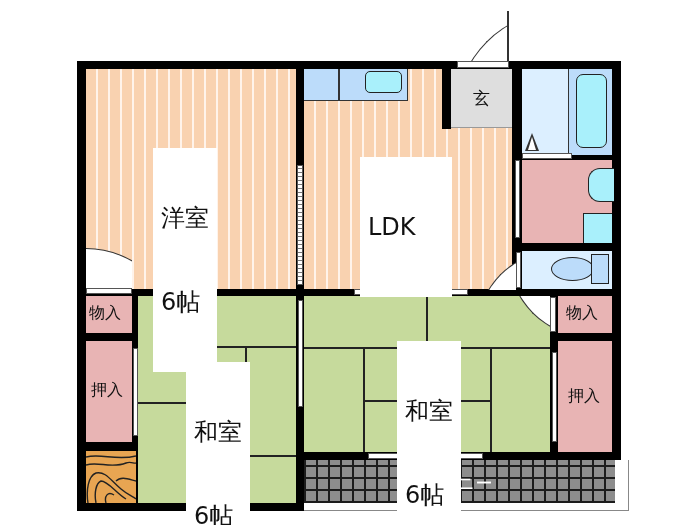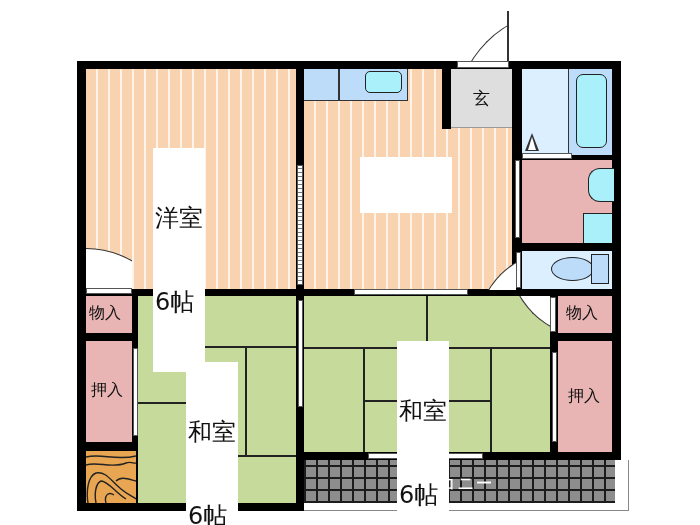--- a/index.html
+++ b/index.html
@@ -7,21 +7,21 @@
   .abs{position:absolute;box-sizing:border-box;}
   .wall{background:#000;}
   .wood{background-color:#f9d2b0;background-image:repeating-linear-gradient(90deg, transparent 0px, transparent 10px, #fff3ea 10px, #fff3ea 12px);}
   .tatami{background:#c6da9c;}
   .pink{background:#e8b4b4;}
   .lblue{background:#dcefff;}
   .mblue{background:#bcdcfa;}
   .cyan{background:#a9f0fb;}
   .grey{background:#dedede;}
   .tline{background:#222;}
-  .label{background:#fff;color:#111;font-size:24px;line-height:28px;padding:0 2px;white-space:pre;}
+  .label{background:#fff;color:#111;font-size:24px;line-height:28px;padding:0 8px;white-space:pre;}
   .small{font-size:17px;color:#111;}
   .balcony{background-color:#8d8d8d;background-image:
       repeating-linear-gradient(90deg, #1c1c1c 0px, #1c1c1c 2px, transparent 2px, transparent 12px),
       repeating-linear-gradient(0deg, #1c1c1c 0px, #1c1c1c 2px, transparent 2px, transparent 12px);}
   .sash{background:#fff;border:1px solid #555;}
   .doorarc{border:1.5px solid #333;background:#fff;}
 </style>
 </head>
 <body>
 
@@ -112,20 +112,21 @@
   <div class="abs sash" style="left:368px;top:453px;width:115px;height:6px;"></div>
   <div class="abs" style="left:304px;top:460px;width:325px;height:51px;background:#fff;border:1px solid #888;border-left:none;border-top:none;"></div>
   <div class="abs balcony" style="left:304px;top:460px;width:311px;height:43px;"></div>
   <div class="abs" style="left:402px;top:472px;color:#fff;font-size:17px;letter-spacing:1px;">バルコニー</div>
 
   <div class="abs label" style="left:153px;top:148px;">
     <div>洋室</div>
     <div>6帖</div>
   </div>
   <div class="abs label" style="left:360px;top:157px;width:92px;">
+    <div>LDK</div>
   </div>
   <div class="abs label" style="left:186px;top:362px;">
     <div>和室</div>
     <div>6帖</div>
   </div>
   <div class="abs label" style="left:397px;top:341px;">
     <div>和室</div>
     <div>6帖</div>
   </div>
 </div>

